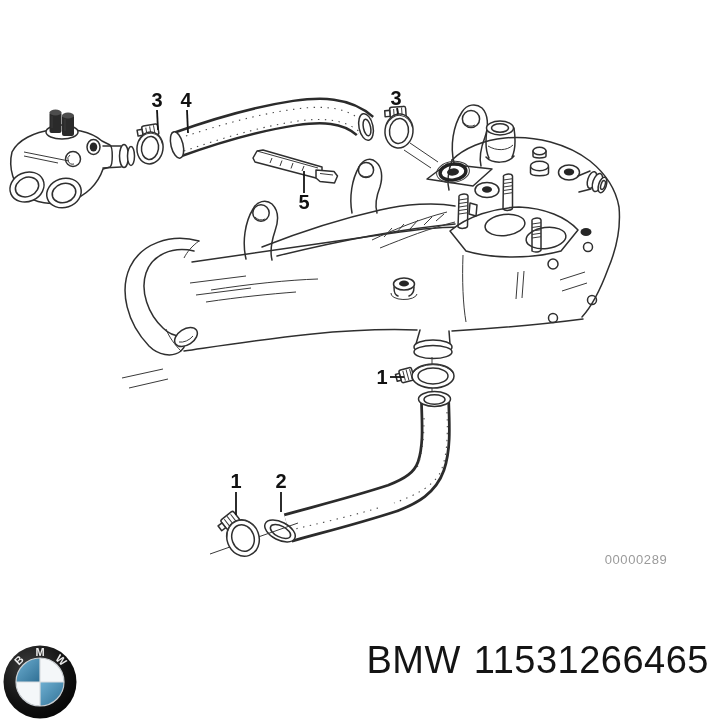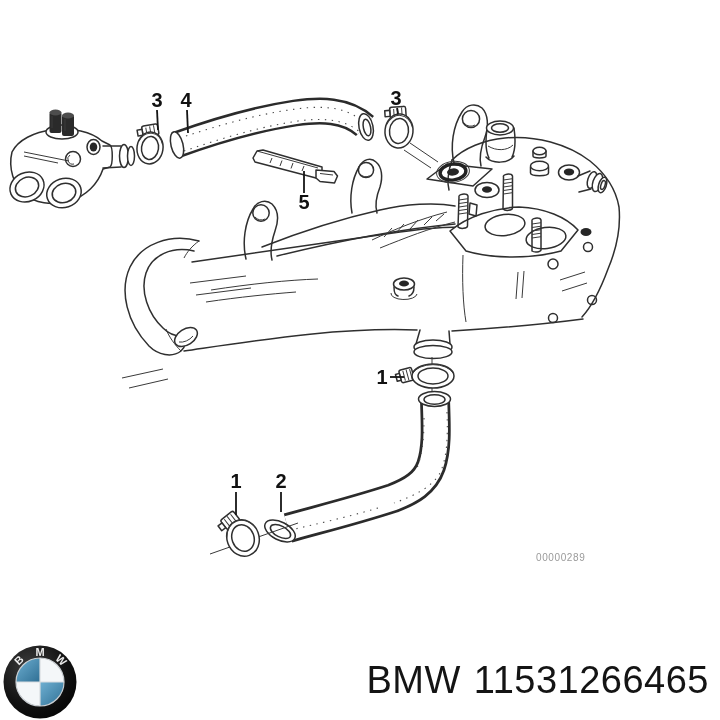--- a/index.html
+++ b/index.html
@@ -9,26 +9,26 @@
   }
   .diagram-svg{position:absolute;left:0;top:0;}
   .line{stroke:#2f2f2f;stroke-width:1.5;fill:none;stroke-linecap:round;stroke-linejoin:round;}
   .thin{stroke:#3a3a3a;stroke-width:1;fill:none;}
   .wfill{fill:#ffffff;}
   .dark{fill:#262626;stroke:none;}
   .speck{stroke:#4a4a4a;stroke-width:1.1;fill:none;stroke-dasharray:1.4 5.5;}
   .callout{font-family:"Liberation Sans",sans-serif;font-weight:bold;font-size:20px;fill:#111;}
   .leader{stroke:#161616;stroke-width:1.8;fill:none;}
   .drawing-number{
-    position:absolute;left:536px;top:552px;width:152px;text-align:left;
-    font-size:10px;letter-spacing:0.6px;color:#9a9a9a;
+    position:absolute;left:560px;top:552px;width:152px;text-align:center;
+    font-size:13px;letter-spacing:0.6px;color:#9a9a9a;
   }
   .footer-logo{position:absolute;left:2px;top:644px;}
   .part-text{
-    position:absolute;right:11px;top:659px;font-size:38px;color:#141414;
+    position:absolute;right:11px;top:639px;font-size:38px;color:#141414;
     white-space:nowrap;letter-spacing:0.5px;
   }
   .part-text .brand{margin-right:13px;}
 </style>
 </head>
 <body>
 
 <div class="canvas">
 
   <svg class="diagram-svg" width="720" height="620" viewBox="0 0 720 620" xmlns="http://www.w3.org/2000/svg">

